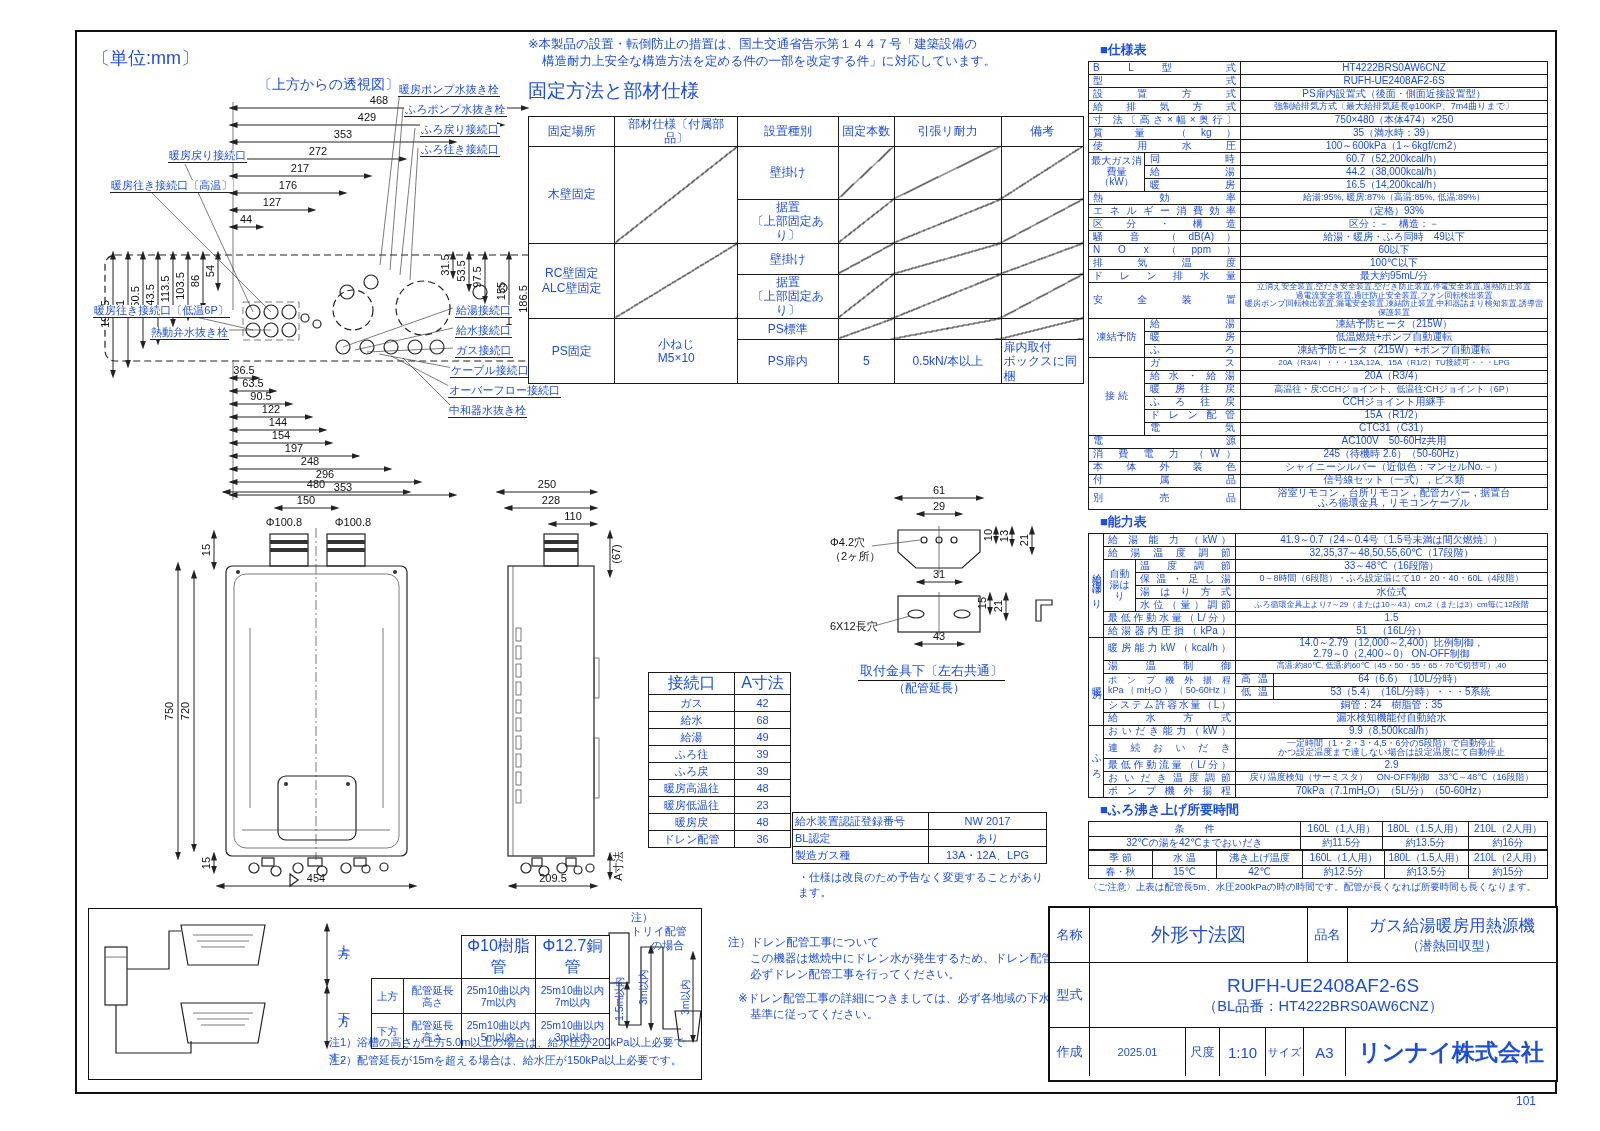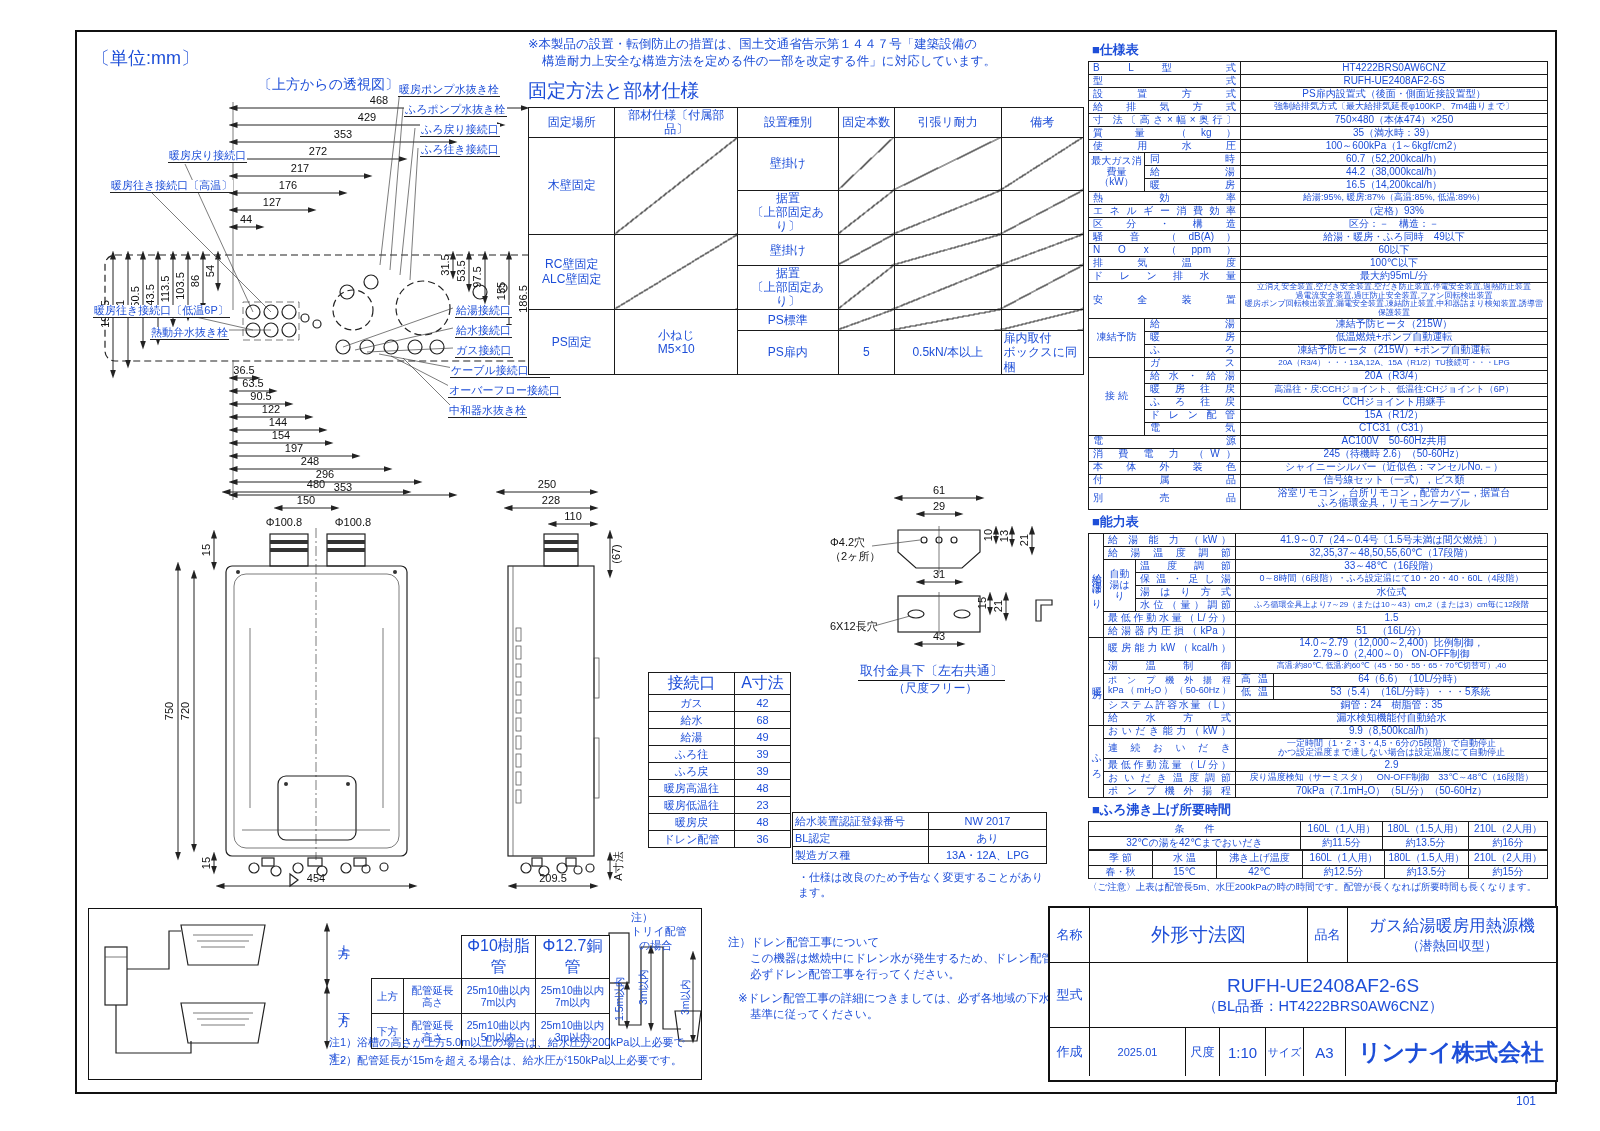--- a/index.html
+++ b/index.html
@@ -8,21 +8,21 @@
   .abs{position:absolute}
   #frame{left:75px;top:30px;width:1478px;height:1060px;border:2.5px solid #111}
   .plabel{position:absolute;font-size:11px;line-height:1.05;background:#fff;border-bottom:1px solid #222;white-space:nowrap;padding:0 1px}
   .note{font-size:12.5px;line-height:1.35}
   .t{border-collapse:collapse;table-layout:fixed;width:100%;background:#fff}
   .t td,.t th{border:1px solid #1a1a1a;padding:0 2px;white-space:pre-line;overflow:hidden;font-weight:normal;vertical-align:middle;text-align:center}
   .diag{background:linear-gradient(to bottom right,transparent calc(50% - 0.6px),#333 calc(50% - 0.6px),#333 calc(50% + 0.6px),transparent calc(50% + 0.6px))}
   #fixblock{left:528px;top:36px;width:556px}
   #fixblock .t td,#fixblock .t th{font-size:12px;line-height:1.2}
   #rightcol{left:1088px;top:38px;width:460px;font-size:10px}
-  .sect-title{font-size:13px;margin:3px 0 2px 4px;font-weight:bold}
+  .sect-title{font-size:13px;margin:3px 0 2px 12px;font-weight:bold}
   #rightcol table td{font-size:10px;line-height:1.08;height:12px}
   td.lbl{text-align:justify;text-align-last:justify;padding:0 4px}
   td.sub{text-align:justify;text-align-last:justify;padding:0 5px}
   td.g{}
   .vert{writing-mode:vertical-rl;text-orientation:upright;letter-spacing:3px;padding:0}
   .s9{font-size:9px !important}
   .s8{font-size:8px !important}
   svg text{font-family:"Liberation Sans","DejaVu Sans",sans-serif}
   .dt{font-size:11px;fill:#111;text-anchor:middle}
   .dim{stroke:#222;stroke-width:1;fill:none}
@@ -184,21 +184,21 @@
   <div class="plabel" style="left:450px;top:365px">ケーブル接続口C31</div>
   <div class="plabel" style="left:448px;top:385px">オーバーフロー接続口</div>
   <div class="plabel" style="left:448px;top:405px">中和器水抜き栓</div>
 
   <div class="abs" id="fixblock">
     <div class="note">
       <div>※本製品の設置・転倒防止の措置は、国土交通省告示第１４４７号「建築設備の</div>
       <div style="padding-left:14px">構造耐力上安全な構造方法を定める件の一部を改定する件」に対応しています。</div>
     </div>
     <div style="font-size:19px;margin-top:8px">固定方法と部材仕様</div>
-    <table class="t" style="margin-top:3px">
+    <table class="t" style="margin-top:12px">
       <colgroup>
           <col style="width:86px">
           <col style="width:122px">
           <col style="width:100px">
           <col style="width:56px">
           <col style="width:106px">
           <col style="width:82px">
         </colgroup>
       <tbody>
           <tr>
@@ -691,21 +691,21 @@
       <line class="thin" x1="111" y1="110" x2="111" y2="154"></line>
       <line class="thin" x1="44" y1="64" x2="92" y2="58"></line>
       <line class="thin" x1="46" y1="144" x2="82" y2="134"></line>
       <path class="shape" d="M208,118 h16 v5 h-11 v16 h-5 z"></path>
     </g>
     <text x="2" y="64" font-size="11" fill="#111">Φ4.2穴</text>
     <text x="2" y="78" font-size="11" fill="#111">（2ヶ所）</text>
     <text x="2" y="148" font-size="11" fill="#111">6X12長穴</text>
   </svg>
   <div class="abs" style="left:858px;top:662px;font-size:13px;border-bottom:1px solid #111;padding:0 2px">取付金具下〔左右共通〕</div>
-  <div class="abs" style="left:893px;top:680px;font-size:12px">（尺度フリー）</div>
+  <div class="abs" style="left:893px;top:680px;font-size:12px">（配管延長）</div>
 
   <div class="abs" id="atable-wrap">
     <table class="t" id="atable">
       <colgroup>
           <col style="width:86px">
           <col style="width:56px">
         </colgroup>
       <tbody>
           <tr>
             <th style="height:16px">接続口</th>
@@ -811,21 +811,21 @@
       </g>
     </svg>
     <div class="vlabel" style="left:246px;top:26px">上方</div>
     <div class="vlabel" style="left:246px;top:94px">下方</div>
     <div class="rot" style="left:524px;top:112px">1.5m以内</div>
     <div class="rot" style="left:548px;top:96px">3m以内</div>
     <div class="rot" style="left:590px;top:106px">3m以内</div>
     <div class="abs" style="left:542px;top:2px;font-size:11px;line-height:1.25">
       <div>注）</div>
       <div>トリイ配管</div>
-      <div style="padding-left:8px">の場合</div>
+      <div style="padding-left:20px">の場合</div>
     </div>
     <table class="t" id="pipetable">
       <colgroup>
           <col style="width:32px">
           <col style="width:58px">
           <col style="width:74px">
           <col style="width:74px">
         </colgroup>
       <tbody>
           <tr>

